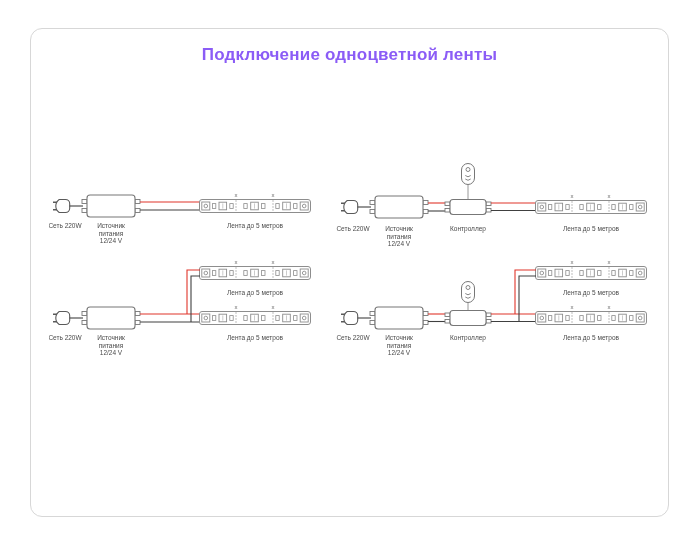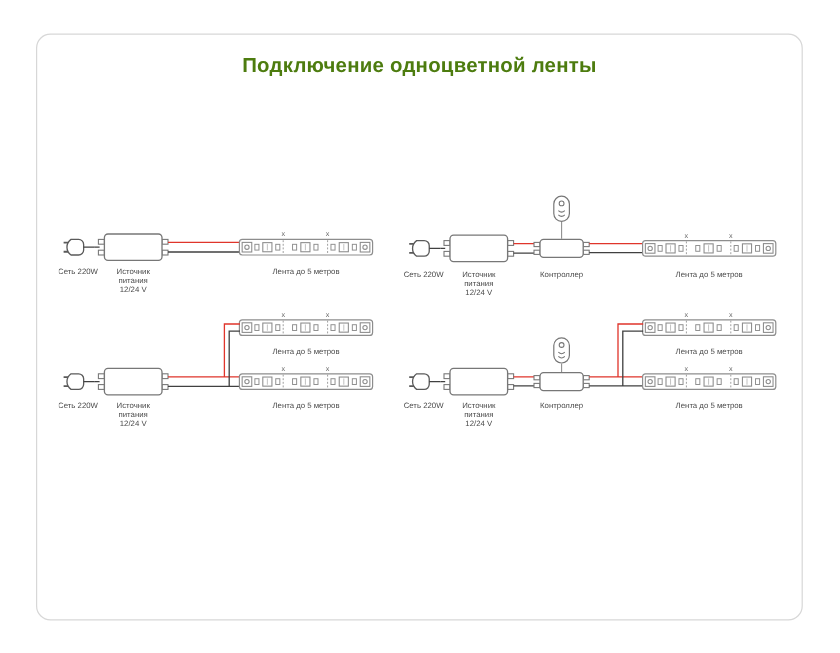--- a/index.html
+++ b/index.html
@@ -7,21 +7,21 @@
   body {
     width:700px; height:544px; position:relative; overflow:hidden;
     font-family:"Liberation Sans", sans-serif;
   }
   .card {
     position:absolute; left:30px; top:28px; width:639px; height:489px;
     background:#ffffff; border:1px solid #d7d7d7; border-radius:12px;
   }
   .title {
     position:absolute; left:0; right:0; top:16px; text-align:center;
-    font-size:17px; font-weight:700; color:#4d7c0f; letter-spacing:0.2px;
+    font-size:17px; font-weight:700; color:#8b5cf6; letter-spacing:0.2px;
   }
   .diagram { position:absolute; }
   svg text { font-family:"Liberation Sans", sans-serif; }
   .lbl { font-size:6.5px; fill:#4a4a4a; }
   .cut { font-size:6px; fill:#6a6a6a; }
   .wire { fill:none; stroke-width:1.1; }
   .thinline { fill:none; stroke:#8d8d8d; stroke-width:0.9; }
 </style>
 </head>
 <body>

